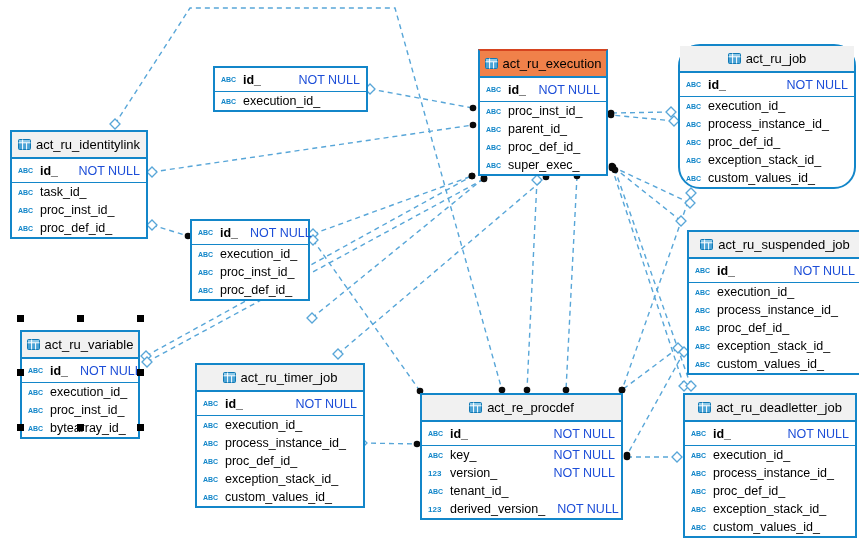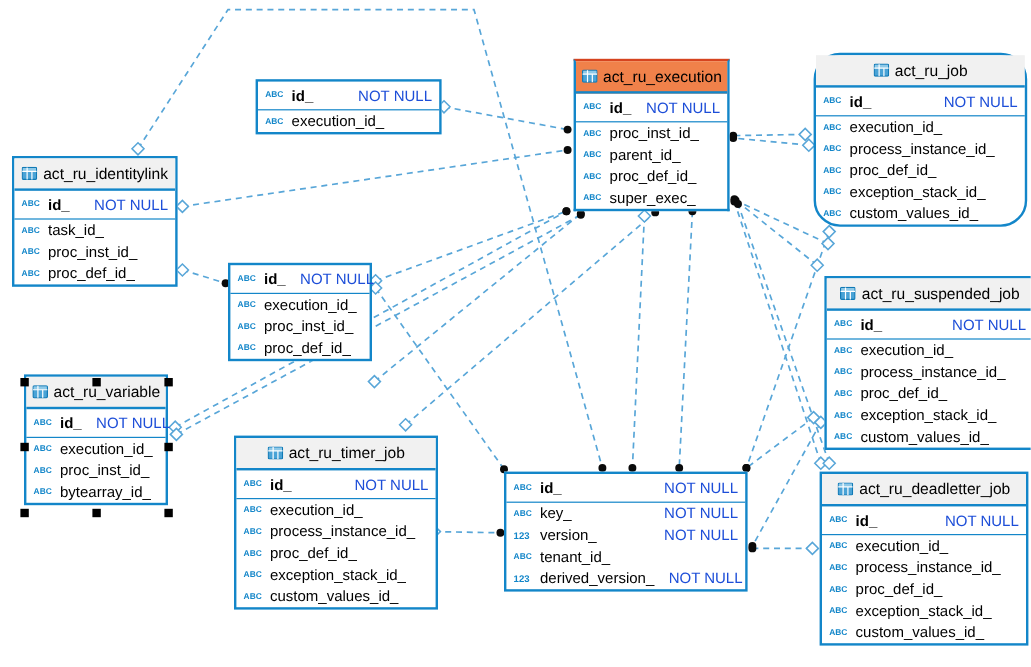--- a/index.html
+++ b/index.html
@@ -249,21 +249,21 @@
       </div>
       <div class="row">
         <span class="dticon">ABC</span>
         <span class="cname">proc_inst_id_</span>
       </div>
       <div class="row">
         <span class="dticon">ABC</span>
         <span class="cname">proc_def_id_</span>
       </div>
     </div>
-    <div class="tbl" style="left: 20px; top: 312px; width: 120px;">
+    <div class="tbl" style="left: 20px; top: 330px; width: 120px;">
       <div class="thead">
         <span class="ticon">
           <svg width="13" height="11" viewBox="0 0 13 11">
             <rect x="0.5" y="0.5" width="12" height="10" rx="1" fill="#4aa3d6" stroke="#1079b5"></rect>
             <rect x="1" y="1" width="11" height="2.6" fill="#8ec9e8"></rect>
             <line x1="0.5" y1="3.8" x2="12.5" y2="3.8" stroke="#ffffff" stroke-width="1"></line>
             <line x1="4.6" y1="0.5" x2="4.6" y2="10.5" stroke="#ffffff" stroke-width="1"></line>
             <line x1="8.6" y1="3.8" x2="8.6" y2="10.5" stroke="#ffffff" stroke-width="1"></line>
           </svg>
         </span>
@@ -328,20 +328,32 @@
       <div class="row">
         <span class="dticon">ABC</span>
         <span class="cname">exception_stack_id_</span>
       </div>
       <div class="row">
         <span class="dticon">ABC</span>
         <span class="cname">custom_values_id_</span>
       </div>
     </div>
     <div class="tbl" style="left: 420px; top: 393px; width: 203px;">
+      <div class="thead">
+        <span class="ticon">
+          <svg width="13" height="11" viewBox="0 0 13 11">
+            <rect x="0.5" y="0.5" width="12" height="10" rx="1" fill="#4aa3d6" stroke="#1079b5"></rect>
+            <rect x="1" y="1" width="11" height="2.6" fill="#8ec9e8"></rect>
+            <line x1="0.5" y1="3.8" x2="12.5" y2="3.8" stroke="#ffffff" stroke-width="1"></line>
+            <line x1="4.6" y1="0.5" x2="4.6" y2="10.5" stroke="#ffffff" stroke-width="1"></line>
+            <line x1="8.6" y1="3.8" x2="8.6" y2="10.5" stroke="#ffffff" stroke-width="1"></line>
+          </svg>
+        </span>
+        <span class="tname">act_re_procdef</span>
+      </div>
       <div class="row pk">
         <span class="dticon">ABC</span>
         <span class="cname">id_</span>
         <span class="cc">NOT NULL</span>
       </div>
       <div class="row">
         <span class="dticon">ABC</span>
         <span class="cname">key_</span>
         <span class="cc">NOT NULL</span>
       </div>

